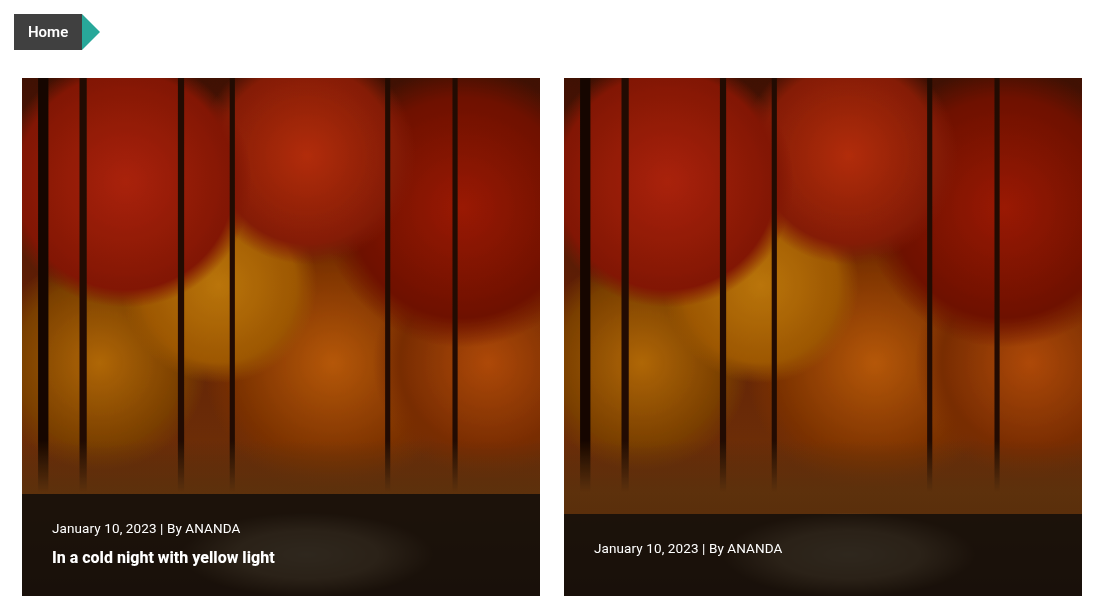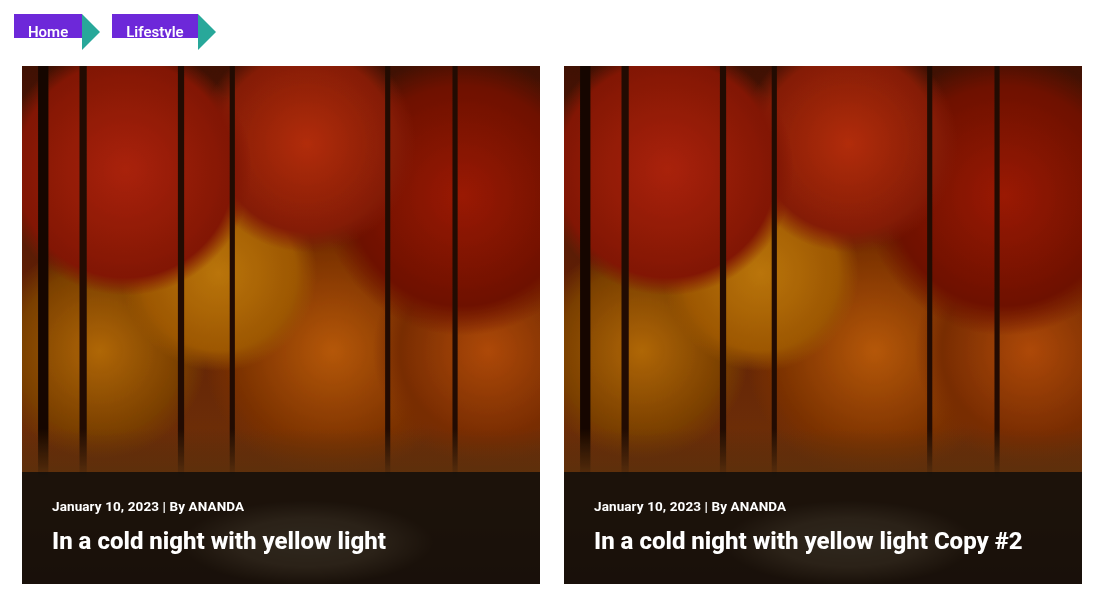--- a/index.html
+++ b/index.html
@@ -11,26 +11,26 @@
   }
 
   
   .breadcrumbs {
     display: flex;
     gap: 30px;
     margin-bottom: 28px;
   }
   .crumb {
     position: relative;
-    background: #6d28d9;
+    background: #404040;
     color: #fff;
     font-weight: 600;
     font-size: 15px;
     line-height: 36px;
-    height: 24px;
+    height: 36px;
     padding: 0 14px 0 14px;
     cursor: pointer;
     user-select: none;
   }
   .crumb::after {
     content: "";
     position: absolute;
     right: -18px;
     top: 0;
     width: 0;
@@ -92,36 +92,35 @@
     position: absolute;
     left: 0;
     right: 0;
     bottom: 0;
     background: rgba(10,10,10,0.78);
     color: #fff;
     padding: 26px 30px 28px;
   }
   .meta {
     font-size: 13.5px;
-    font-weight: 700;
+    font-weight: 400;
     letter-spacing: 0.1px;
     margin-bottom: 12px;
   }
   .title {
-    font-size: 24px;
+    font-size: 16px;
     font-weight: 800;
     line-height: 1.25;
   }
 </style>
 </head>
 <body>
 
 <div class="breadcrumbs">
   <div class="crumb"><span>Home</span></div>
-  <div class="crumb"><span>Lifestyle</span></div>
 </div>
 
 <div class="cards">
 
   <article class="card">
     <div class="card-image autumn"></div>
     <div class="card-dim"></div>
     <div class="card-overlay">
       <div class="meta">
         <span>January 10, 2023</span><span> | </span><span>By</span> <span>ANANDA</span>
@@ -130,17 +129,16 @@
     </div>
   </article>
 
   <article class="card">
     <div class="card-image autumn"></div>
     <div class="card-dim"></div>
     <div class="card-overlay">
       <div class="meta">
         <span>January 10, 2023</span><span> | </span><span>By</span> <span>ANANDA</span>
       </div>
-      <h2 class="title">In a cold night with yellow light Copy #2</h2>
     </div>
   </article>
 
 </div>
 
 </body></html>

